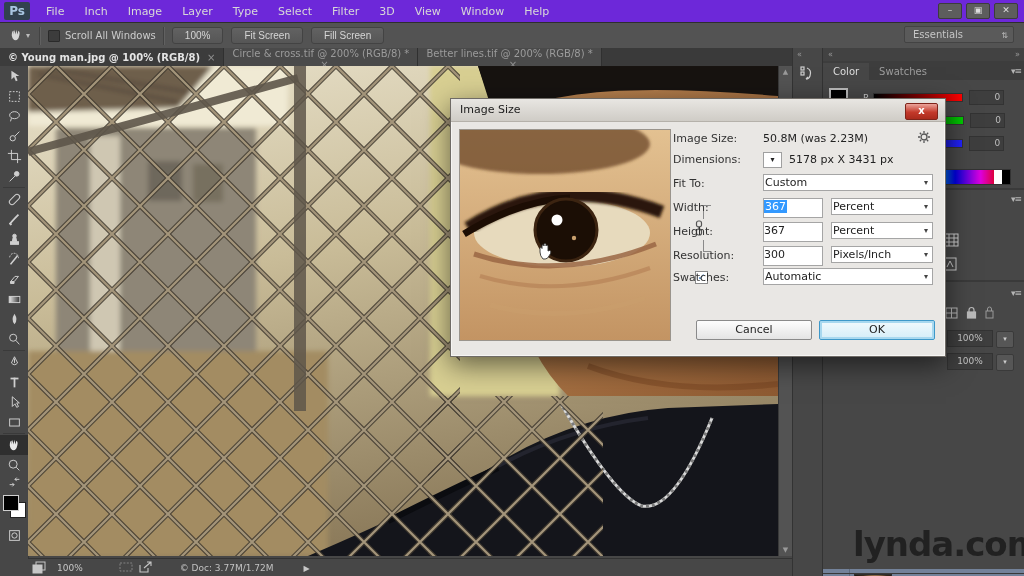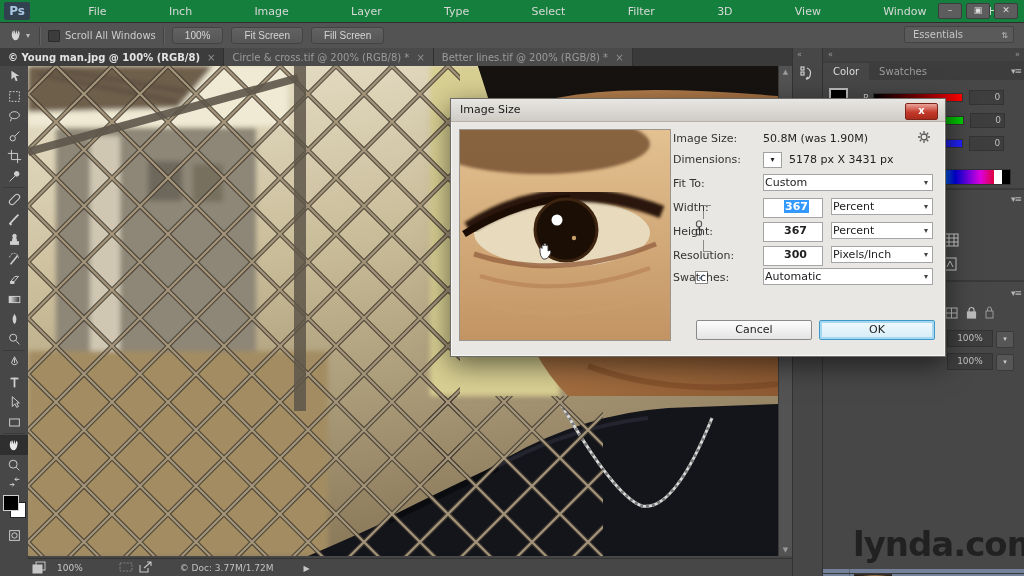--- a/index.html
+++ b/index.html
@@ -1,22 +1,22 @@
 <!DOCTYPE html>
 <html><head>
 <meta charset="utf-8">
 <style>
   html,body{margin:0;padding:0;background:#222;}
   .screen{position:relative;width:1024px;height:576px;overflow:hidden;
     font-family:"DejaVu Sans","Liberation Sans",sans-serif;background:#474747;
     -webkit-font-smoothing:antialiased;}
   .abs{position:absolute;}
   
-  .menubar{left:0;top:0;width:1024px;height:22px;background:#15803d;border-bottom:1px solid #2e2e2e;
-    display:flex;align-items:center;color:#d8d8d8;font-size:11px;justify-content:space-between;}
+  .menubar{left:0;top:0;width:1024px;height:22px;background:#6d28d9;border-bottom:1px solid #2e2e2e;
+    display:flex;align-items:center;color:#d8d8d8;font-size:11px;}
   .ps-logo{width:26px;height:18px;margin:0 6px 0 4px;background:#31414f;border-radius:2px;
     color:#a9c6e2;font-weight:bold;font-size:12px;display:flex;align-items:center;justify-content:center;}
   .menu-item{padding:8px 10px;height:22px;display:flex;align-items:center;cursor:default;}
   .win-controls{position:absolute;right:6px;top:3px;display:flex;gap:4px;}
   .win-btn{width:22px;height:14px;background:#5d5d5d;border:1px solid #3c3c3c;border-radius:2px;
     color:#ddd;font-size:9px;line-height:13px;text-align:center;}
   .optionsbar{left:0;top:23px;width:1024px;height:25px;background:#535353;border-bottom:1px solid #2b2b2b;
     display:flex;align-items:center;color:#ccc;font-size:10px;}
   .sep{width:1px;height:18px;background:#424242;border-right:1px solid #616161;margin:0 7px;}
   .ob-btn{background:linear-gradient(#626262,#565656);border:1px solid #434343;border-radius:3px;
@@ -24,21 +24,21 @@
   .checkbox{width:10px;height:10px;background:#3c3c3c;border:1px solid #2a2a2a;border-radius:1px;
     display:inline-block;margin-right:5px;}
   .workspace{position:absolute;right:10px;top:3px;width:110px;height:17px;background:#5a5a5a;
     border:1px solid #434343;border-radius:2px;color:#c6c6c6;font-size:10px;line-height:16px;
     padding-left:8px;box-sizing:border-box;}
   .workspace .updn{position:absolute;right:5px;top:1px;font-size:8px;color:#bbb;}
   
   .tabbar{left:0;top:48px;width:792px;height:18px;background:#3a3a3a;display:flex;font-size:10px;}
   .tab{height:18px;display:flex;align-items:center;padding:0 8px;border-right:1px solid #303030;white-space:nowrap;}
   .tab.active{background:#3c3c3c;color:#e4e4e4;}
-  .tab.inactive{background:#4a4a4a;color:#9b9b9b;}
+  .tab.inactive{background:#4a4a4a;color:#9b9b9b;flex-direction:column;}
   .tab .x{margin-left:7px;color:#8f8f8f;font-size:10px;}
   
   .toolbar{left:0;top:66px;width:28px;height:492px;background:#474747;border-right:1px solid #363636;}
   .tool{width:28px;height:20px;display:flex;align-items:center;justify-content:center;}
   .tool.active{background:#2f2f2f;}
   .tool svg{stroke:#cfcfcf;fill:none;stroke-width:1.1;}
   .tdiv{height:1px;background:#3a3a3a;margin:1px 3px;}
   .swatches-box{position:relative;width:26px;height:26px;margin:4px 0 0 1px;}
   .sw-bg{position:absolute;left:9px;top:9px;width:14px;height:14px;background:#fff;border:1px solid #222;}
   .sw-fg{position:absolute;left:2px;top:2px;width:14px;height:14px;background:#000;border:1px solid #cfcfcf;}
@@ -75,21 +75,21 @@
   .dialog{left:450px;top:98px;width:494px;height:257px;background:#e9e7e4;border:1px solid #6f6b66;
     box-shadow:0 8px 26px rgba(0,0,0,.55), inset 0 0 0 1px #f6f5f3;font-size:11px;color:#222;}
   .dlg-title{height:22px;background:linear-gradient(#e8e6e2,#cfccc6);border-bottom:1px solid #b5b1aa;
     line-height:22px;padding-left:9px;color:#1c1c1c;}
   .dlg-close{position:absolute;right:7px;top:4px;width:31px;height:15px;border:1px solid #7e241a;border-radius:2px;
     background:linear-gradient(#eba49a,#c3392a 55%,#a92a1c);color:#fff;font-size:10px;line-height:14px;
     text-align:center;font-weight:bold;}
   .preview{position:absolute;left:8px;top:30px;width:210px;height:210px;border:1px solid #9a948c;background:#d8b184;}
   .dl-label{position:absolute;width:82px;text-align:left;color:#333;}
   .dl-field{position:absolute;background:#fff;border:1px solid #a5a5a5;height:20px;line-height:16px;
-    padding-left:20px;box-sizing:border-box;color:#222;font-weight:bold;}
+    padding-left:0;box-sizing:border-box;color:#222;}
   .dl-select{position:absolute;background:#fff;border:1px solid #a5a5a5;height:17px;line-height:16px;
     padding-left:1px;box-sizing:border-box;color:#222;}
   .dl-select .dar{position:absolute;right:4px;top:0;font-size:8px;color:#444;}
   .hl{background:#3399ff;color:#fff;padding:0 1px;}
   .dlg-btn{position:absolute;height:18px;border:1px solid #8a8a8a;border-radius:2px;
     background:linear-gradient(#fdfdfd,#e4e4e4);text-align:center;line-height:17px;color:#222;}
   .dlg-btn.ok{border:1px solid #3e98c9;box-shadow:0 0 0 2px #a8d8ef inset;background:linear-gradient(#f2fafd,#d4edf8);}
   .chainbr{position:absolute;border-left:1px solid #8a8a8a;}
   .tick{position:absolute;width:8px;border-top:1px solid #8a8a8a;}
   
@@ -512,21 +512,21 @@
         <path d="M20,146 Q100,170 190,138" stroke="#b07a50" stroke-width="4" fill="none" opacity="0.55"></path>
         <path d="M30,175 Q105,195 185,168" stroke="#caa06e" stroke-width="5" fill="none" opacity="0.4"></path>
 
         <g transform="translate(78,112)">
           <path d="M5,17 Q2,14 2,10 L2,6.5 Q2,5.3 3,5.3 Q4,5.3 4,6.5 L4,4 Q4,2.8 5,2.8 Q6,2.8 6,4 L6,2.6 Q6,1.4 7,1.4 Q8,1.4 8,2.6 L8,4 Q8,3 9,3 Q10,3 10,4.6 L10,9 Q12,7.6 12.8,9.4 Q13.4,11 11,14 Q9.6,17 7.2,17 Z" fill="#ffffff" stroke="#333" stroke-width="0.9"></path>
         </g>
       </svg>
     </div>
 
     <span class="dl-label" style="left:222px;top:33px">Image Size:</span>
-    <span class="abs" style="left:312px;top:33px;color:#222">50.8M (was 1.90M)</span>
+    <span class="abs" style="left:312px;top:33px;color:#222">50.8M (was 2.23M)</span>
     <span class="abs" style="left:466px;top:31px">
       <svg width="14" height="14" viewBox="0 0 14 14" style="stroke:#555;fill:none;stroke-width:1.3">
         <circle cx="7" cy="7" r="3"></circle>
           <path d="M7,1 V3 M7,11 V13 M1,7 H3 M11,7 H13 M2.8,2.8 L4.2,4.2 M9.8,9.8 L11.2,11.2 M11.2,2.8 L9.8,4.2 M4.2,9.8 L2.8,11.2"></path>
       </svg>
     </span>
 
     <span class="dl-label" style="left:222px;top:54px">Dimensions:</span>
     <span class="abs" style="left:312px;top:53px;width:17px;height:14px;border:1px solid #a0a0a0;background:#fff;font-size:8px;text-align:center;line-height:13px">▾</span>
     <span class="abs" style="left:338px;top:54px;color:#222">5178 px  X  3431 px</span>

